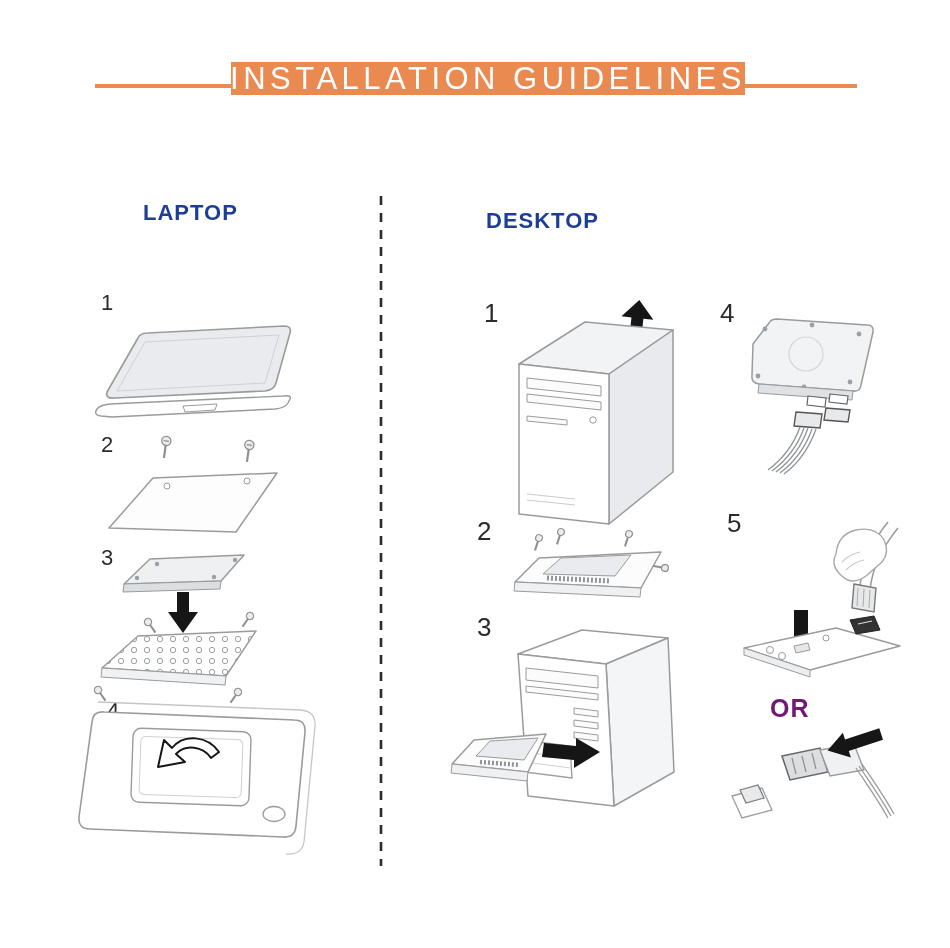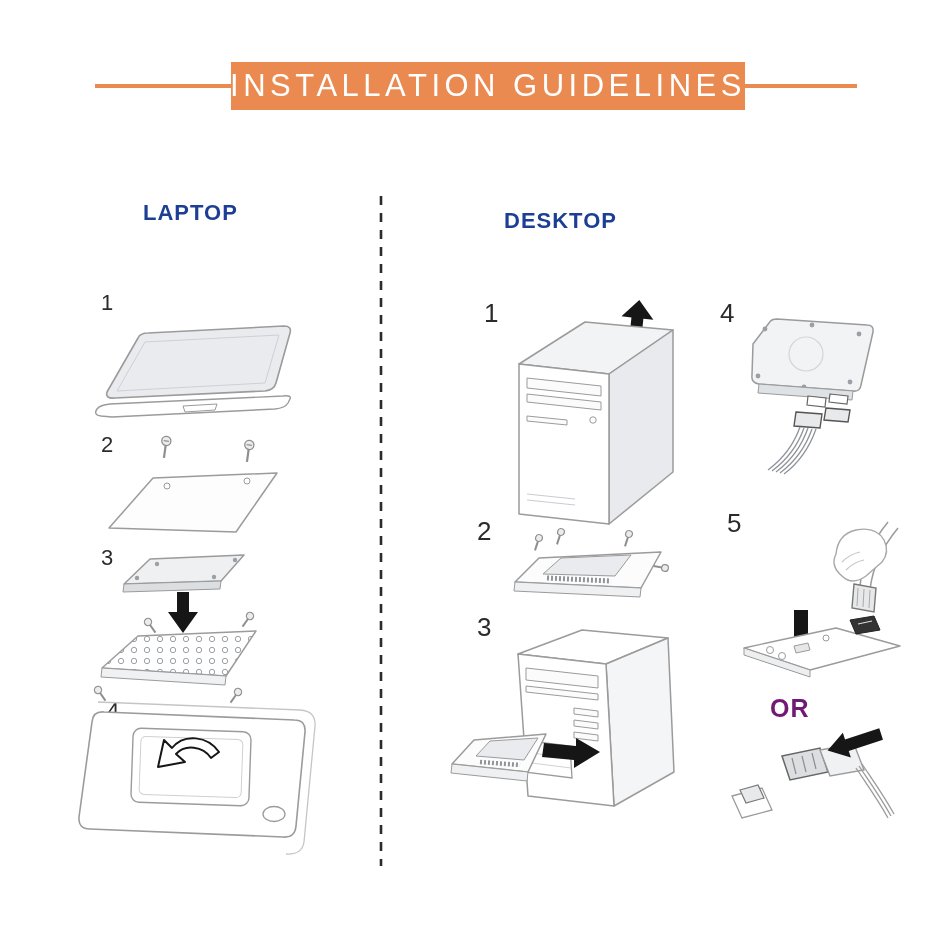--- a/index.html
+++ b/index.html
@@ -4,35 +4,35 @@
 <title>Installation Guidelines</title>
 <style>
   * { margin:0; padding:0; box-sizing:border-box; }
   html,body { background:#ffffff; }
   body { font-family:"Liberation Sans", sans-serif; }
   .page {
     position:relative; width:950px; height:948px; background:#fff; overflow:hidden;
     --accent:#EA8A50; --heading:#1C3E94;
   }
   .banner {
-    position:absolute; left:231px; top:62px; width:514px; height:48px;
+    position:absolute; left:231px; top:62px; width:514px; height:33px;
     background:var(--accent); display:flex; align-items:center; justify-content:center;
   }
   .banner-title {
     color:#fff; font-size:31px; font-weight:400; letter-spacing:4.5px; white-space:nowrap;
   }
   .banner-line { position:absolute; top:84px; height:4px; background:var(--accent); }
   .banner-line-left { left:95px; width:136px; }
   .banner-line-right { left:745px; width:112px; }
   .divider { position:absolute; left:378px; top:196px; }
   .heading {
     position:absolute; color:var(--heading); font-size:22px; font-weight:bold; letter-spacing:1px;
   }
   .heading-laptop { left:100px; top:200px;margin-left:43px; }
-  .heading-desktop { left:504px; top:208px; }
+  .heading-desktop { left:486px; top:208px; }
   .step-num { position:absolute; color:#2b2b2b; font-size:22px; }
   .step-num.lg { font-size:26px; }
   .or-label { position:absolute; left:770px; top:694px; font-size:25px; font-weight:bold; color:#701a75; letter-spacing:1px; }
   .illus { position:absolute; }
 </style>
 </head>
 <body>
 
 <div class="page" style="--accent: #EA8A50; --heading: #1C3E94;">
 

